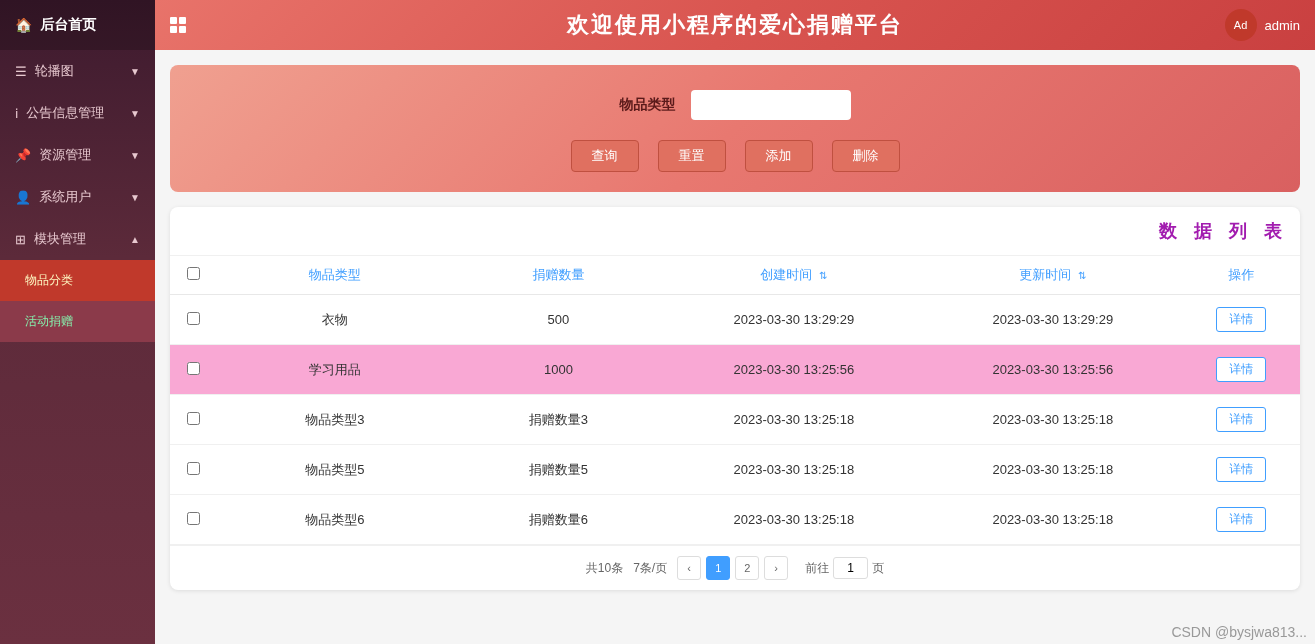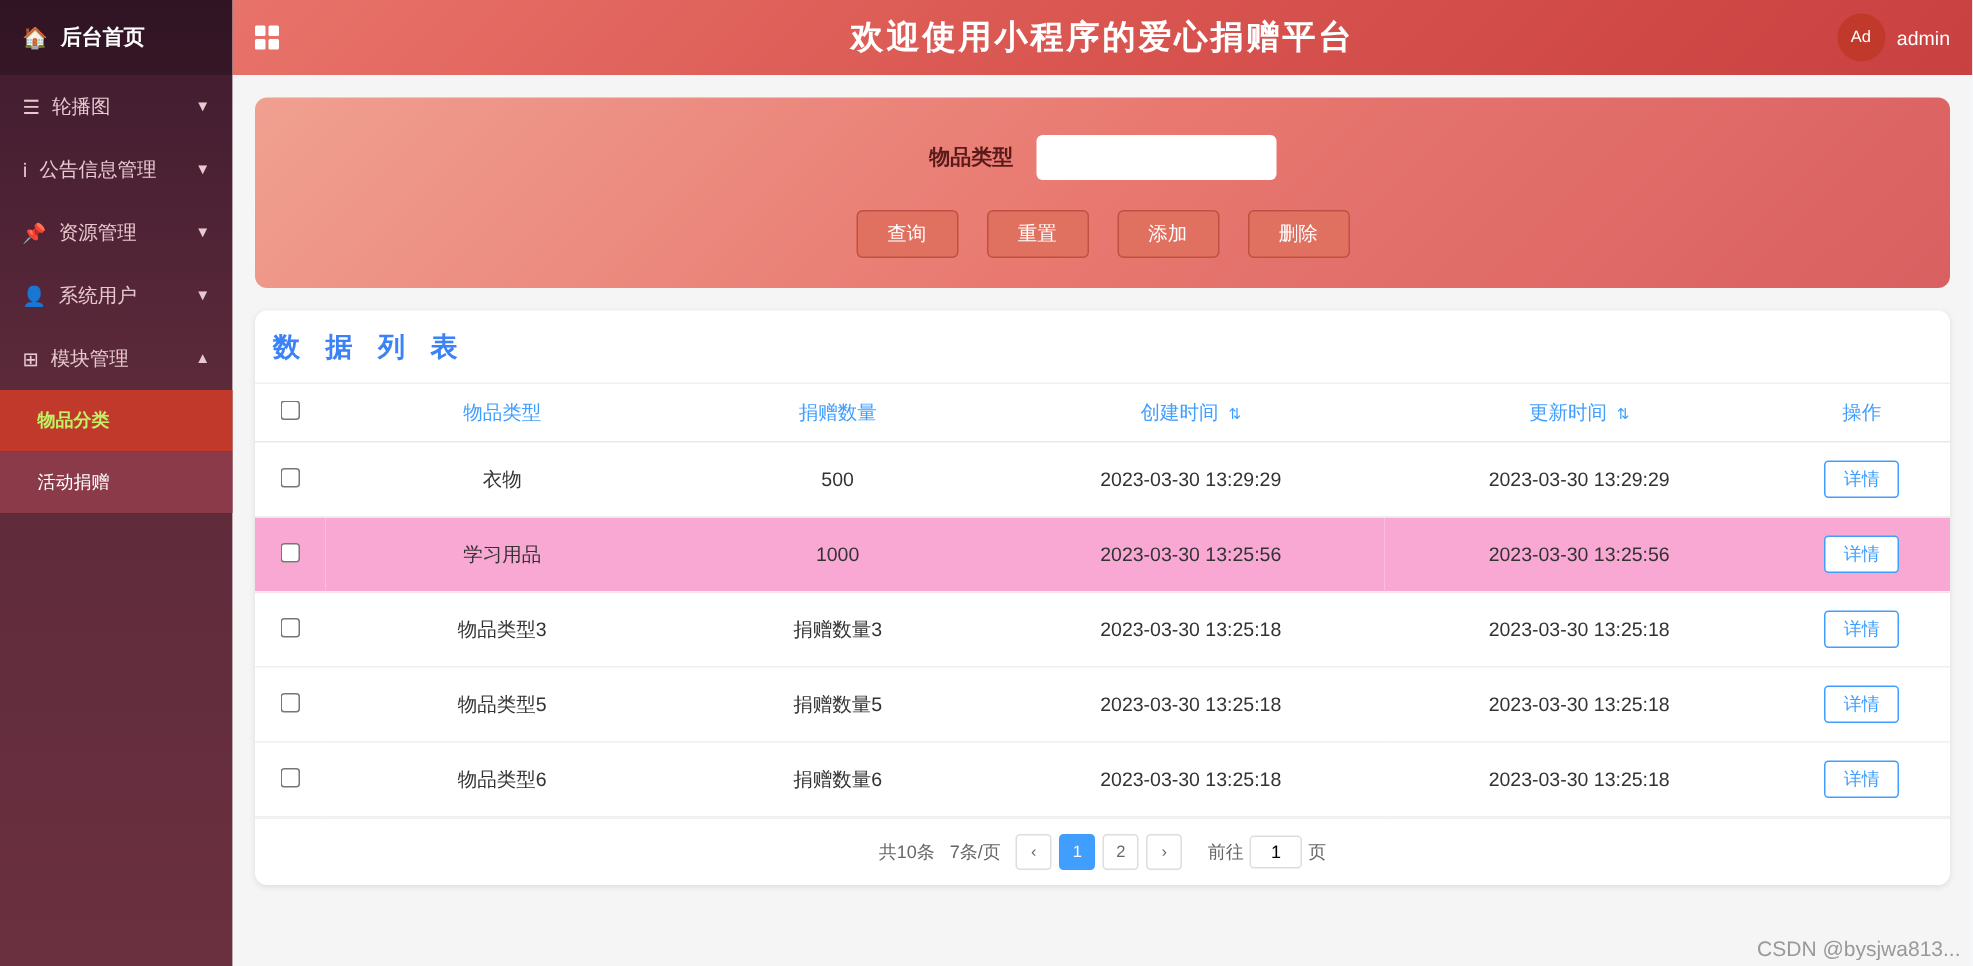--- a/index.html
+++ b/index.html
@@ -32,27 +32,26 @@
       color: #e8c9d0;
       cursor: pointer;
       font-size: 13px;
       gap: 8px;
       position: relative;
     }
     .sidebar-item .arrow { margin-left: auto; font-size: 10px; }
     .sidebar-submenu .sidebar-item {
       padding-left: 25px;
       background: #8b3a4a;
-      color: #ffffff;
+      color: #86efac;
       font-size: 12px;
     }
     .sidebar-submenu .sidebar-item.active {
       background: #c0392b;
-      color: #bef264;
-      font-weight: bold;
+      color: #fef9c3;
     }
 
     
     .main {
       flex: 1;
       display: flex;
       flex-direction: column;
       overflow: hidden;
     }
 
@@ -156,24 +155,24 @@
     .btn-delete { background: #e07060; border-color: #c05040; }
 
     
     .table-section {
       background: #fff;
       border-radius: 8px;
       overflow: hidden;
       box-shadow: 0 1px 4px rgba(0,0,0,0.1);
     }
     .table-title {
-      text-align: left;
+      text-align: right;
       padding: 12px;
       font-size: 18px;
-      color: #3b82f6;
+      color: #a21caf;
       letter-spacing: 6px;
       font-weight: bold;
       border-bottom: 1px solid #f0f0f0;
     }
     table {
       width: 100%;
       border-collapse: collapse;
       font-size: 13px;
     }
     thead tr {

